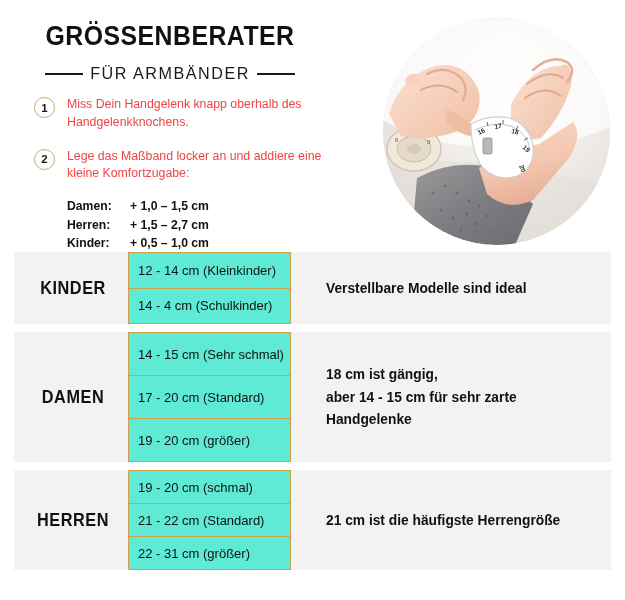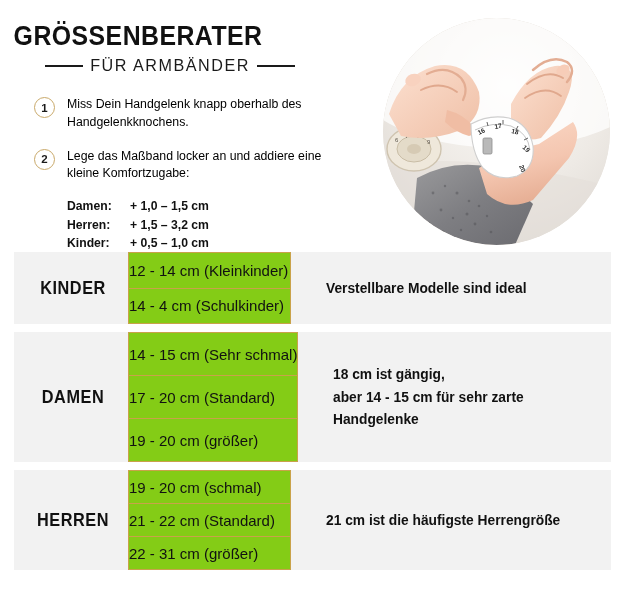--- a/index.html
+++ b/index.html
@@ -18,38 +18,39 @@
     height: 600px;
     background: #ffffff;
   }
 
   
   .header {
     position: absolute;
     left: 0;
     top: 22px;
     width: 340px;
+    text-align: center;
   }
 
   .title {
     font-family: "Liberation Sans Narrow", "Liberation Sans", sans-serif;
     font-weight: bold;
     font-size: 27px;
     letter-spacing: 0.5px;
     color: #111111;
     line-height: 1.05;
     transform: scaleX(0.92);
   }
 
   .subtitle-row {
     display: flex;
     align-items: center;
     justify-content: center;
     gap: 3px;
-    margin-top: 6px;
+    margin-top: 14px;
   }
 
   .rule {
     display: block;
     width: 38px;
     height: 2px;
     background: #1a1a1a;
   }
 
   .subtitle {
@@ -88,21 +89,21 @@
     font-size: 11.5px;
     font-weight: bold;
     color: #1a1a1a;
     background: #ffffff;
     margin-top: 1px;
   }
 
   .step-text {
     font-size: 12.3px;
     line-height: 1.45;
-    color: #000000;
+    color: #ef4444;
     font-weight: 400;
   }
 
   .addons {
     margin-top: -2px;
     margin-left: 33px;
   }
 
   .addon-row {
     display: flex;
@@ -166,25 +167,26 @@
     flex: 0 0 163px;
     display: flex;
     flex-direction: column;
     justify-content: center;
     align-items: stretch;
     margin-left: -4px;
   }
 
   .size-box {
     border: 1px solid #c9a24a;
-    background: #84cc16;
+    background: #5eead4;
     flex: 1 1 0;
     display: flex;
     align-items: center;
-    font-size: 15px;
+    padding-left: 9px;
+    font-size: 13px;
     color: #111111;
     white-space: nowrap;
     margin-top: -1px;
   }
   .size-box:first-child { margin-top: 0; }
 
   .note-cell {
     flex: 1 1 auto;
     display: flex;
     align-items: center;
@@ -230,21 +232,21 @@
       <div class="step-text">Lege das Maßband locker an und addiere eine kleine Komfortzugabe:</div>
     </div>
 
     <div class="addons">
       <div class="addon-row">
         <span class="addon-label">Damen:</span>
         <span class="addon-value">+ 1,0 – 1,5 cm</span>
       </div>
       <div class="addon-row">
         <span class="addon-label">Herren:</span>
-        <span class="addon-value">+ 1,5 – 3,2 cm</span>
+        <span class="addon-value">+ 1,5 – 2,7 cm</span>
       </div>
       <div class="addon-row">
         <span class="addon-label">Kinder:</span>
         <span class="addon-value">+ 0,5 – 1,0 cm</span>
       </div>
     </div>
 
   </div>
 
   <div class="photo">

